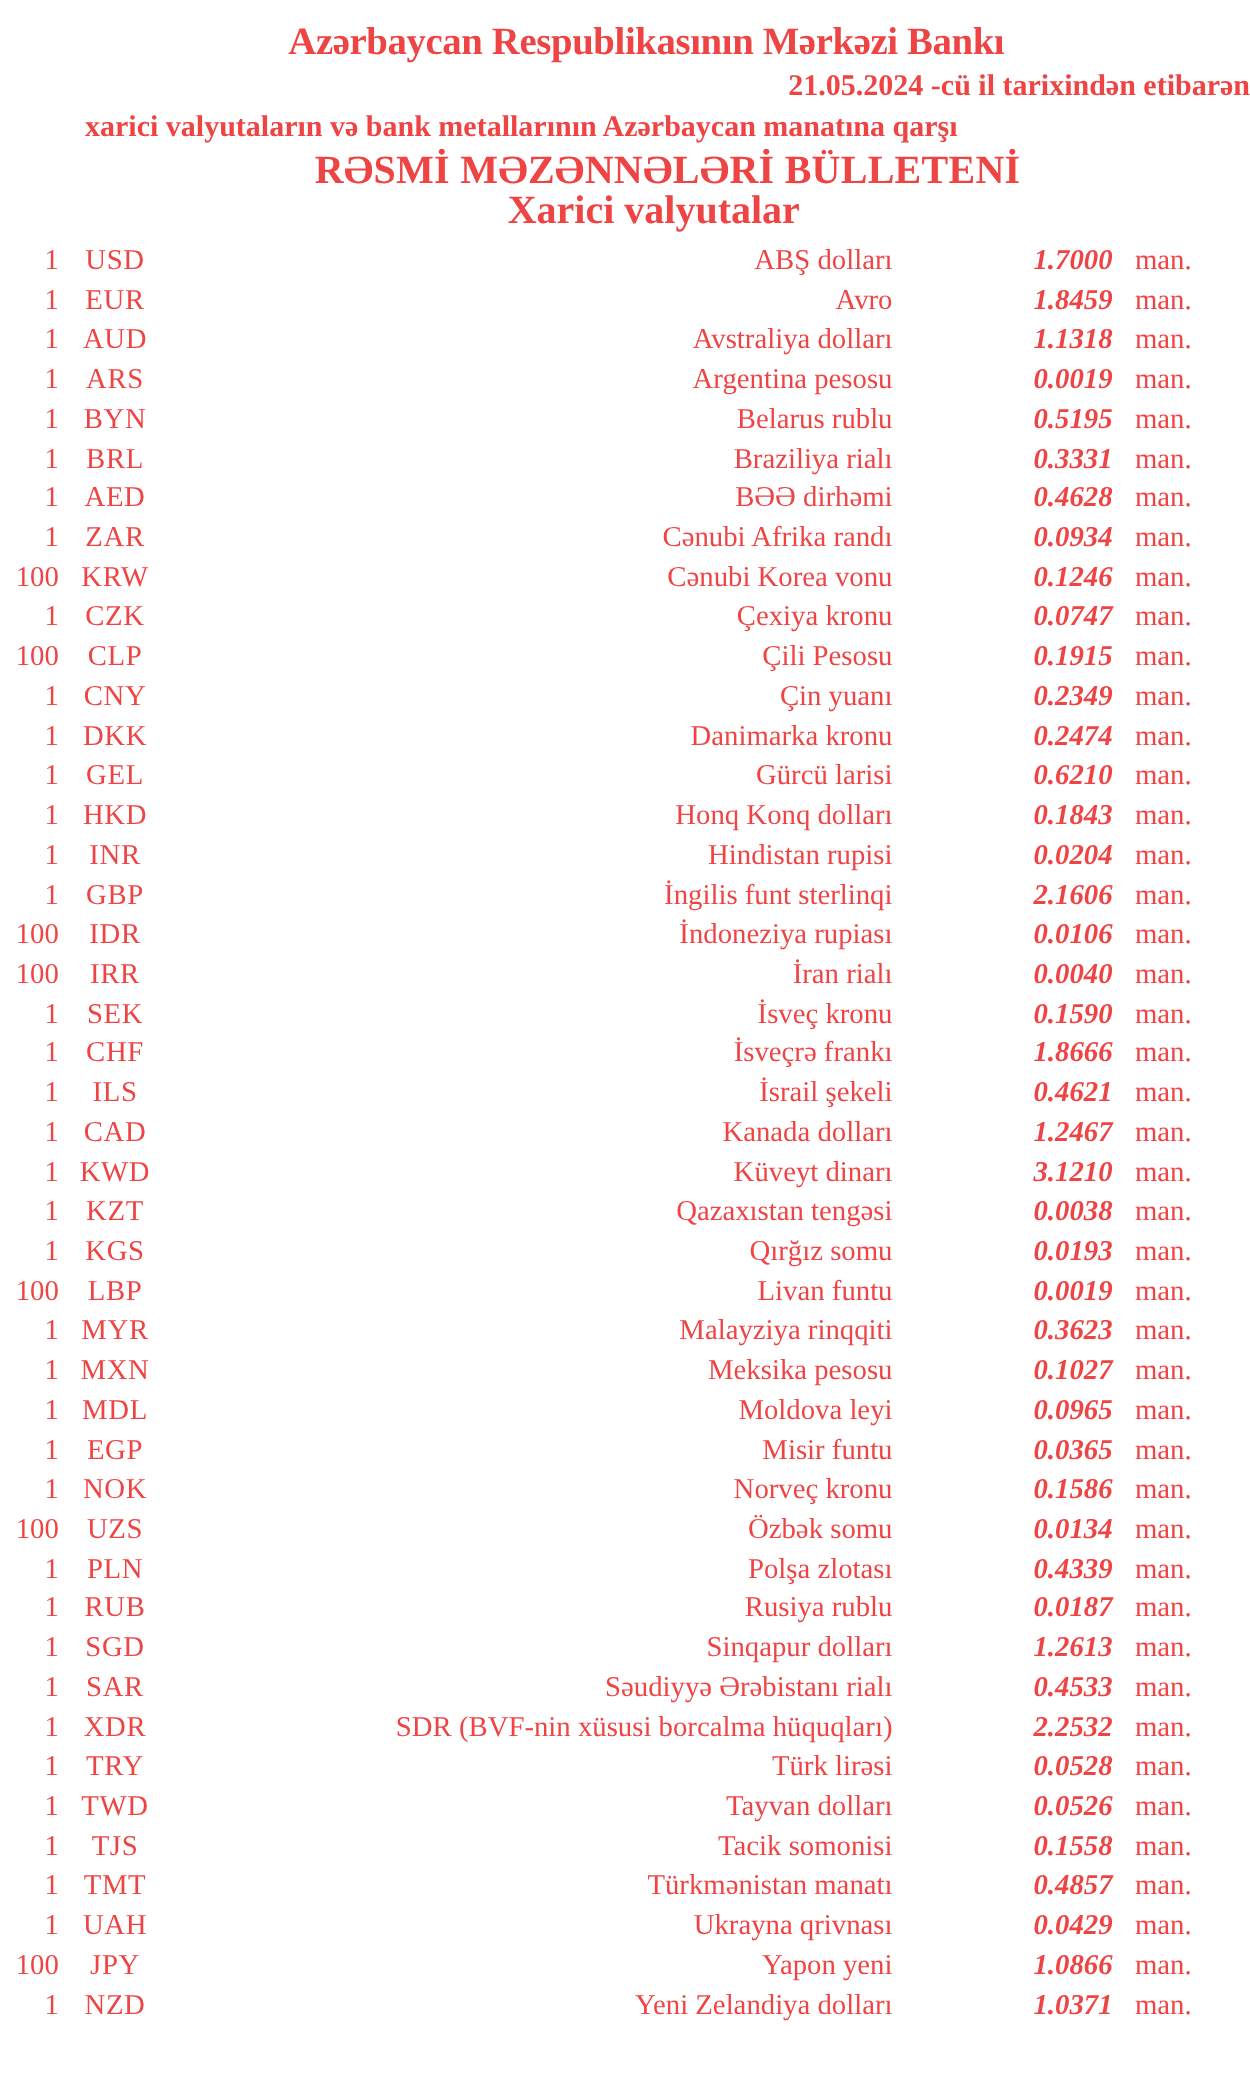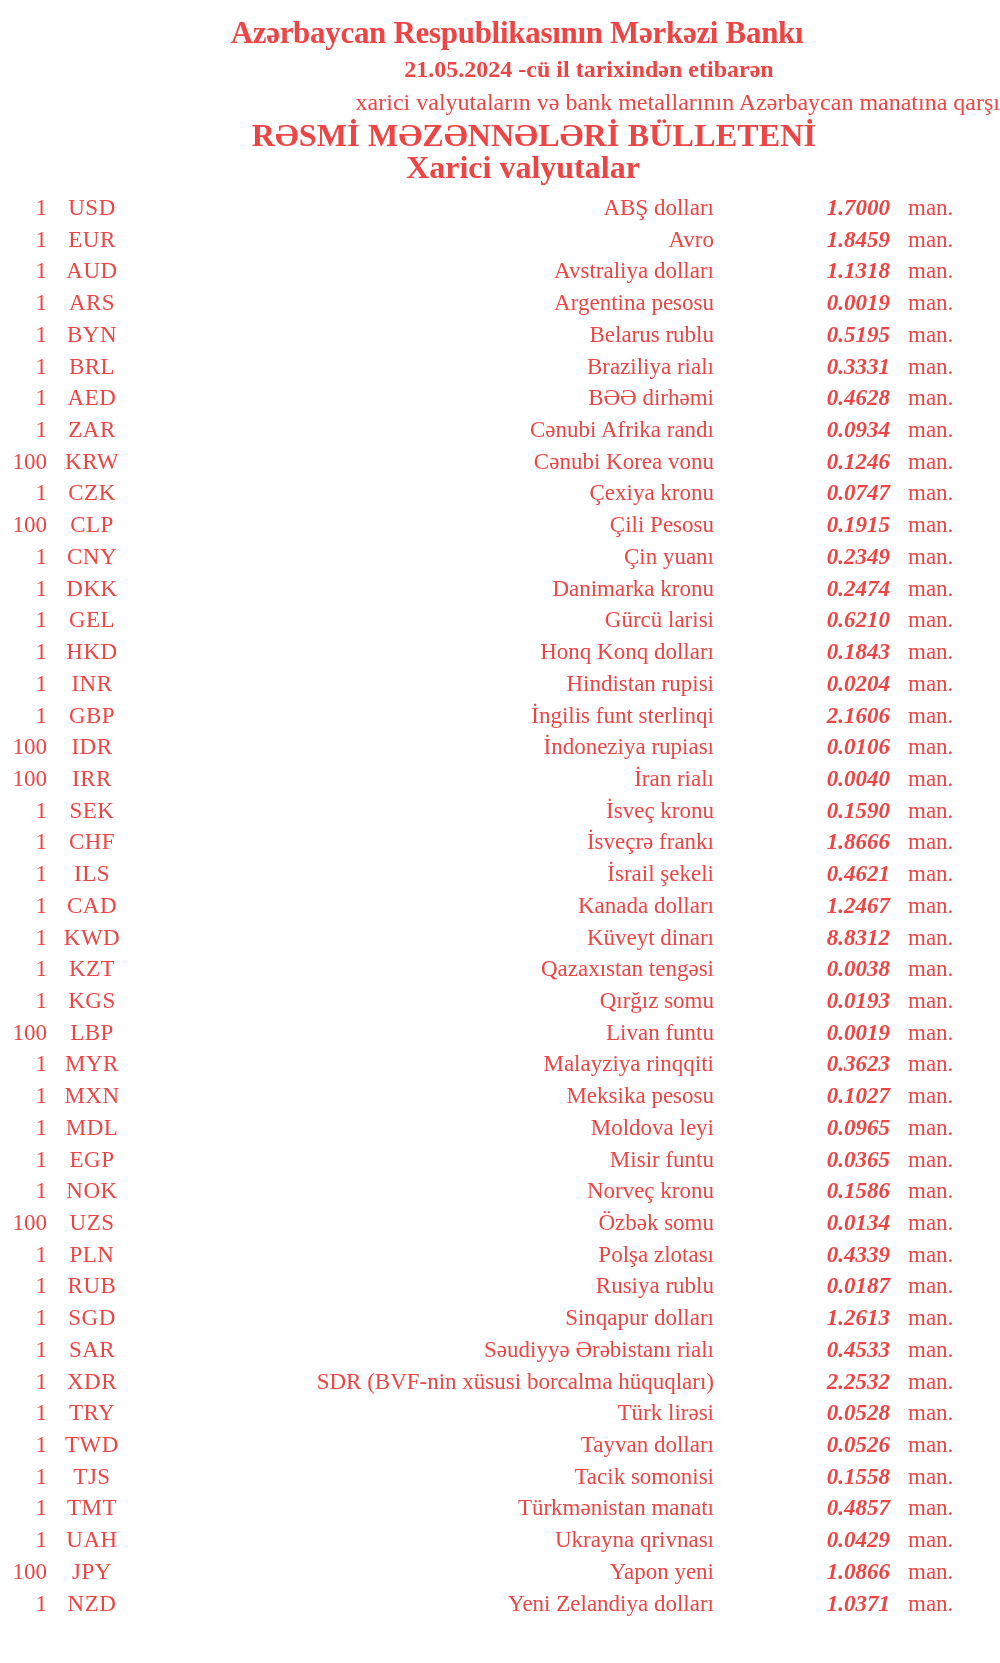--- a/index.html
+++ b/index.html
@@ -20,29 +20,29 @@
   }
   .title {
     text-align: center;
     font-weight: bold;
     font-size: 31px;
     line-height: 38px;
     padding-left: 34px;
     letter-spacing: -0.3px;
   }
   .date-line {
-    text-align: center;
+    text-align: right;
     font-weight: bold;
     font-size: 24px;
     line-height: 34px;
     padding-left: 178px;
   }
   .sub1 {
-    text-align: right;
-    font-weight: normal;
+    text-align: left;
+    font-weight: bold;
     font-size: 24px;
     line-height: 33px;
     padding-left: 68px;
   }
   .sub2 {
     text-align: center;
     font-weight: bold;
     font-size: 32px;
     line-height: 33px;
     padding-left: 68px;
@@ -284,21 +284,21 @@
     <span class="cell-code">CAD</span>
     <span class="cell-name">Kanada dolları</span>
     <span class="cell-rate">1.2467</span>
     <span class="cell-unit">man.</span>
   </div>
 
   <div class="row">
     <span class="cell-qty">1</span>
     <span class="cell-code">KWD</span>
     <span class="cell-name">Küveyt dinarı</span>
-    <span class="cell-rate">8.8312</span>
+    <span class="cell-rate">3.1210</span>
     <span class="cell-unit">man.</span>
   </div>
 
   <div class="row">
     <span class="cell-qty">1</span>
     <span class="cell-code">KZT</span>
     <span class="cell-name">Qazaxıstan tengəsi</span>
     <span class="cell-rate">0.0038</span>
     <span class="cell-unit">man.</span>
   </div>

